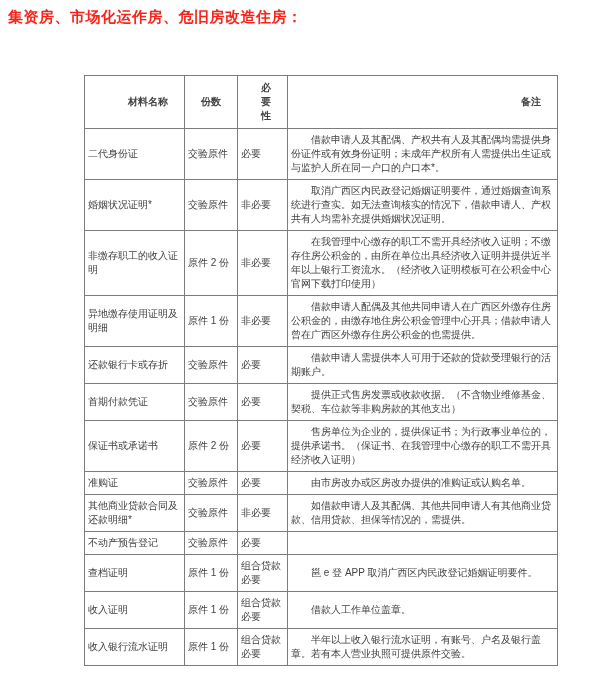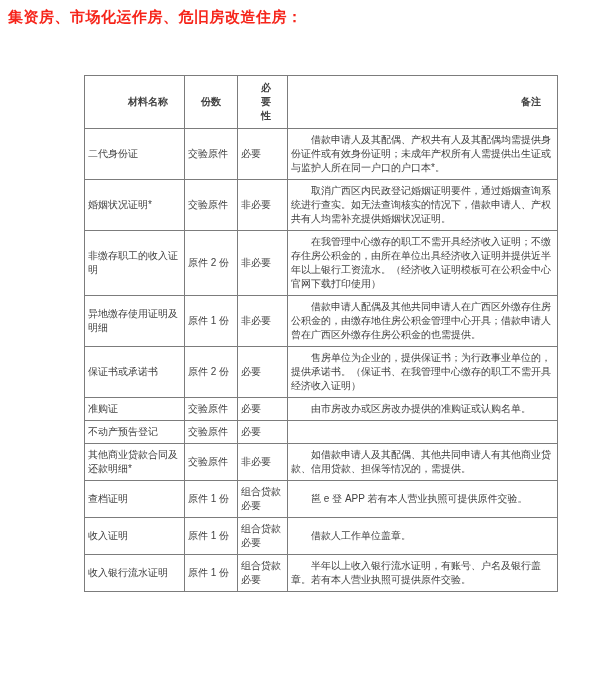--- a/index.html
+++ b/index.html
@@ -103,48 +103,60 @@
           <td class="td-necessity">非必要</td>
           <td class="td-remark">在我管理中心缴存的职工不需开具经济收入证明；不缴存住房公积金的，由所在单位出具经济收入证明并提供近半年以上银行工资流水。（经济收入证明模板可在公积金中心官网下载打印使用）</td>
         </tr>
         <tr>
           <td class="td-name">异地缴存使用证明及明细</td>
           <td class="td-copies">原件 1 份</td>
           <td class="td-necessity">非必要</td>
           <td class="td-remark">借款申请人配偶及其他共同申请人在广西区外缴存住房公积金的，由缴存地住房公积金管理中心开具；借款申请人曾在广西区外缴存住房公积金的也需提供。</td>
         </tr>
         <tr>
+          <td class="td-name">还款银行卡或存折</td>
+          <td class="td-copies">交验原件</td>
+          <td class="td-necessity">必要</td>
+          <td class="td-remark">借款申请人需提供本人可用于还款的贷款受理银行的活期账户。</td>
+        </tr>
+        <tr>
+          <td class="td-name">首期付款凭证</td>
+          <td class="td-copies">交验原件</td>
+          <td class="td-necessity">必要</td>
+          <td class="td-remark">提供正式售房发票或收款收据。（不含物业维修基金、契税、车位款等非购房款的其他支出）</td>
+        </tr>
+        <tr>
           <td class="td-name">保证书或承诺书</td>
           <td class="td-copies">原件 2 份</td>
           <td class="td-necessity">必要</td>
           <td class="td-remark">售房单位为企业的，提供保证书；为行政事业单位的，提供承诺书。（保证书、在我管理中心缴存的职工不需开具经济收入证明）</td>
         </tr>
         <tr>
           <td class="td-name">准购证</td>
           <td class="td-copies">交验原件</td>
           <td class="td-necessity">必要</td>
           <td class="td-remark">由市房改办或区房改办提供的准购证或认购名单。</td>
         </tr>
         <tr>
+          <td class="td-name">其他商业贷款合同及还款明细*</td>
+          <td class="td-copies">交验原件</td>
+          <td class="td-necessity">非必要</td>
+          <td class="td-remark">如借款申请人及其配偶、其他共同申请人有其他商业贷款、信用贷款、担保等情况的，需提供。</td>
+        </tr>
+        <tr>
           <td class="td-name">不动产预告登记</td>
           <td class="td-copies">交验原件</td>
           <td class="td-necessity">必要</td>
           <td class="td-remark"></td>
         </tr>
         <tr>
-          <td class="td-name">其他商业贷款合同及还款明细*</td>
-          <td class="td-copies">交验原件</td>
-          <td class="td-necessity">非必要</td>
-          <td class="td-remark">如借款申请人及其配偶、其他共同申请人有其他商业贷款、信用贷款、担保等情况的，需提供。</td>
-        </tr>
-        <tr>
           <td class="td-name">查档证明</td>
           <td class="td-copies">原件 1 份</td>
           <td class="td-necessity">组合贷款必要</td>
-          <td class="td-remark">邕 e 登 APP 若有本人营业执照可提供原件交验。</td>
+          <td class="td-remark">邕 e 登 APP 取消广西区内民政登记婚姻证明要件。</td>
         </tr>
         <tr>
           <td class="td-name">收入证明</td>
           <td class="td-copies">原件 1 份</td>
           <td class="td-necessity">组合贷款必要</td>
           <td class="td-remark">借款人工作单位盖章。</td>
         </tr>
         <tr>
           <td class="td-name">收入银行流水证明</td>
           <td class="td-copies">原件 1 份</td>

